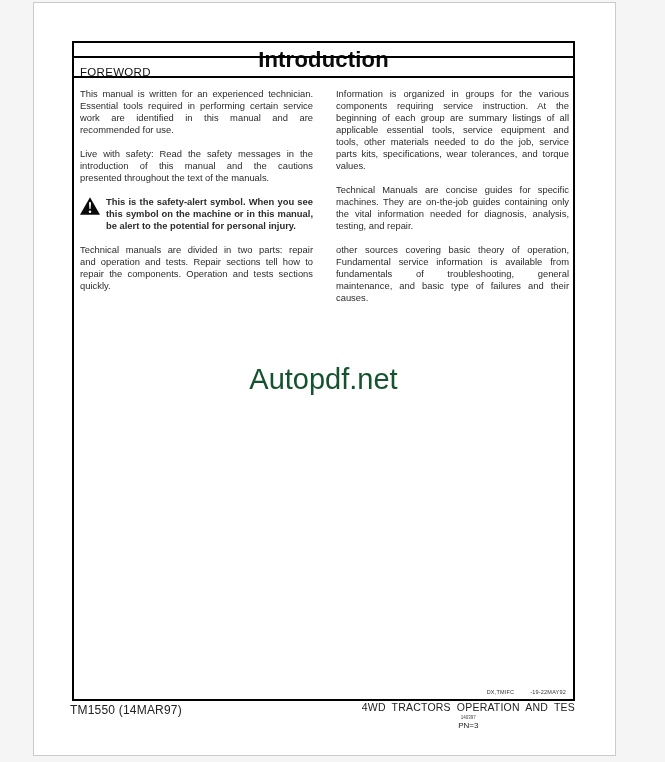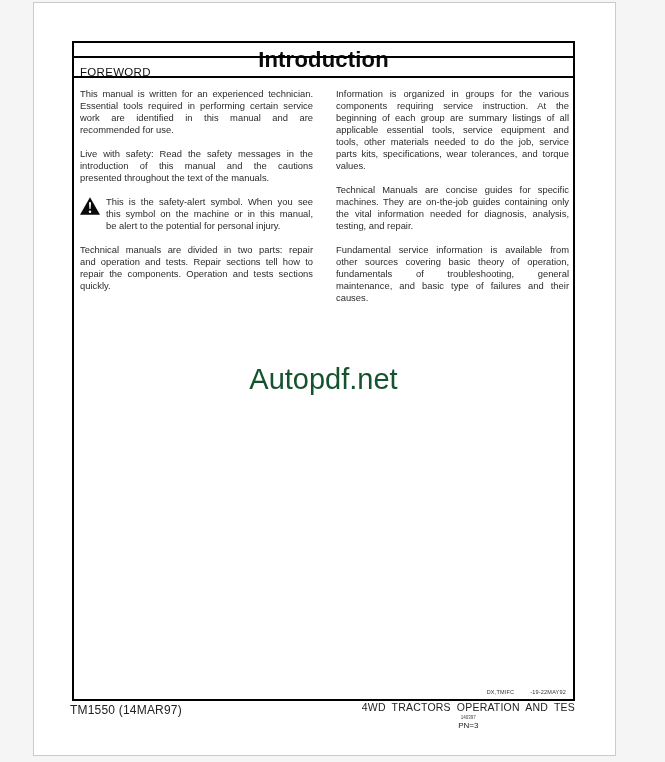--- a/index.html
+++ b/index.html
@@ -60,21 +60,21 @@
   .col-left  { left: 6px; }
   .col-right { left: 262px; }
   .para { margin-bottom: 12px; }
   .tl {
     white-space: nowrap;
     height: 12px; line-height: 12px;
     text-align: justify;
     text-align-last: justify;
   }
   .tl.last { text-align-last: left; }
-  .safety { position: relative; }
+  .safety { position: relative; font-weight: bold; }
   .safety .sicon { position: absolute; left: 0; top: 1px; width: 20px; height: 18px; }
   .safety .stext { margin-left: 26px; }
   .watermark {
     position: absolute;
     left: 0; top: 304px;
     width: 100%; height: 34px;
     line-height: 34px;
     text-align: center;
     font-size: 29px;
     font-weight: 400;
@@ -160,22 +160,22 @@
           <div class="tl">parts kits, specifications, wear tolerances, and torque</div>
           <div class="tl last">values.</div>
         </div>
       <div class="para">
           <div class="tl">Technical Manuals are concise guides for specific</div>
           <div class="tl">machines. They are on-the-job guides containing only</div>
           <div class="tl">the vital information needed for diagnosis, analysis,</div>
           <div class="tl last">testing, and repair.</div>
         </div>
       <div class="para">
+          <div class="tl">other sources covering basic theory of operation,</div>
           <div class="tl">Fundamental service information is available from</div>
-          <div class="tl">other sources covering basic theory of operation,</div>
           <div class="tl">fundamentals of troubleshooting, general</div>
           <div class="tl">maintenance, and basic type of failures and their</div>
           <div class="tl last">causes.</div>
         </div>
     </div>
 
     <div class="watermark" style="color: #14532d;">Autopdf.net</div>
 
     <div class="dxcode">
       <span>DX,TMIFC</span>

